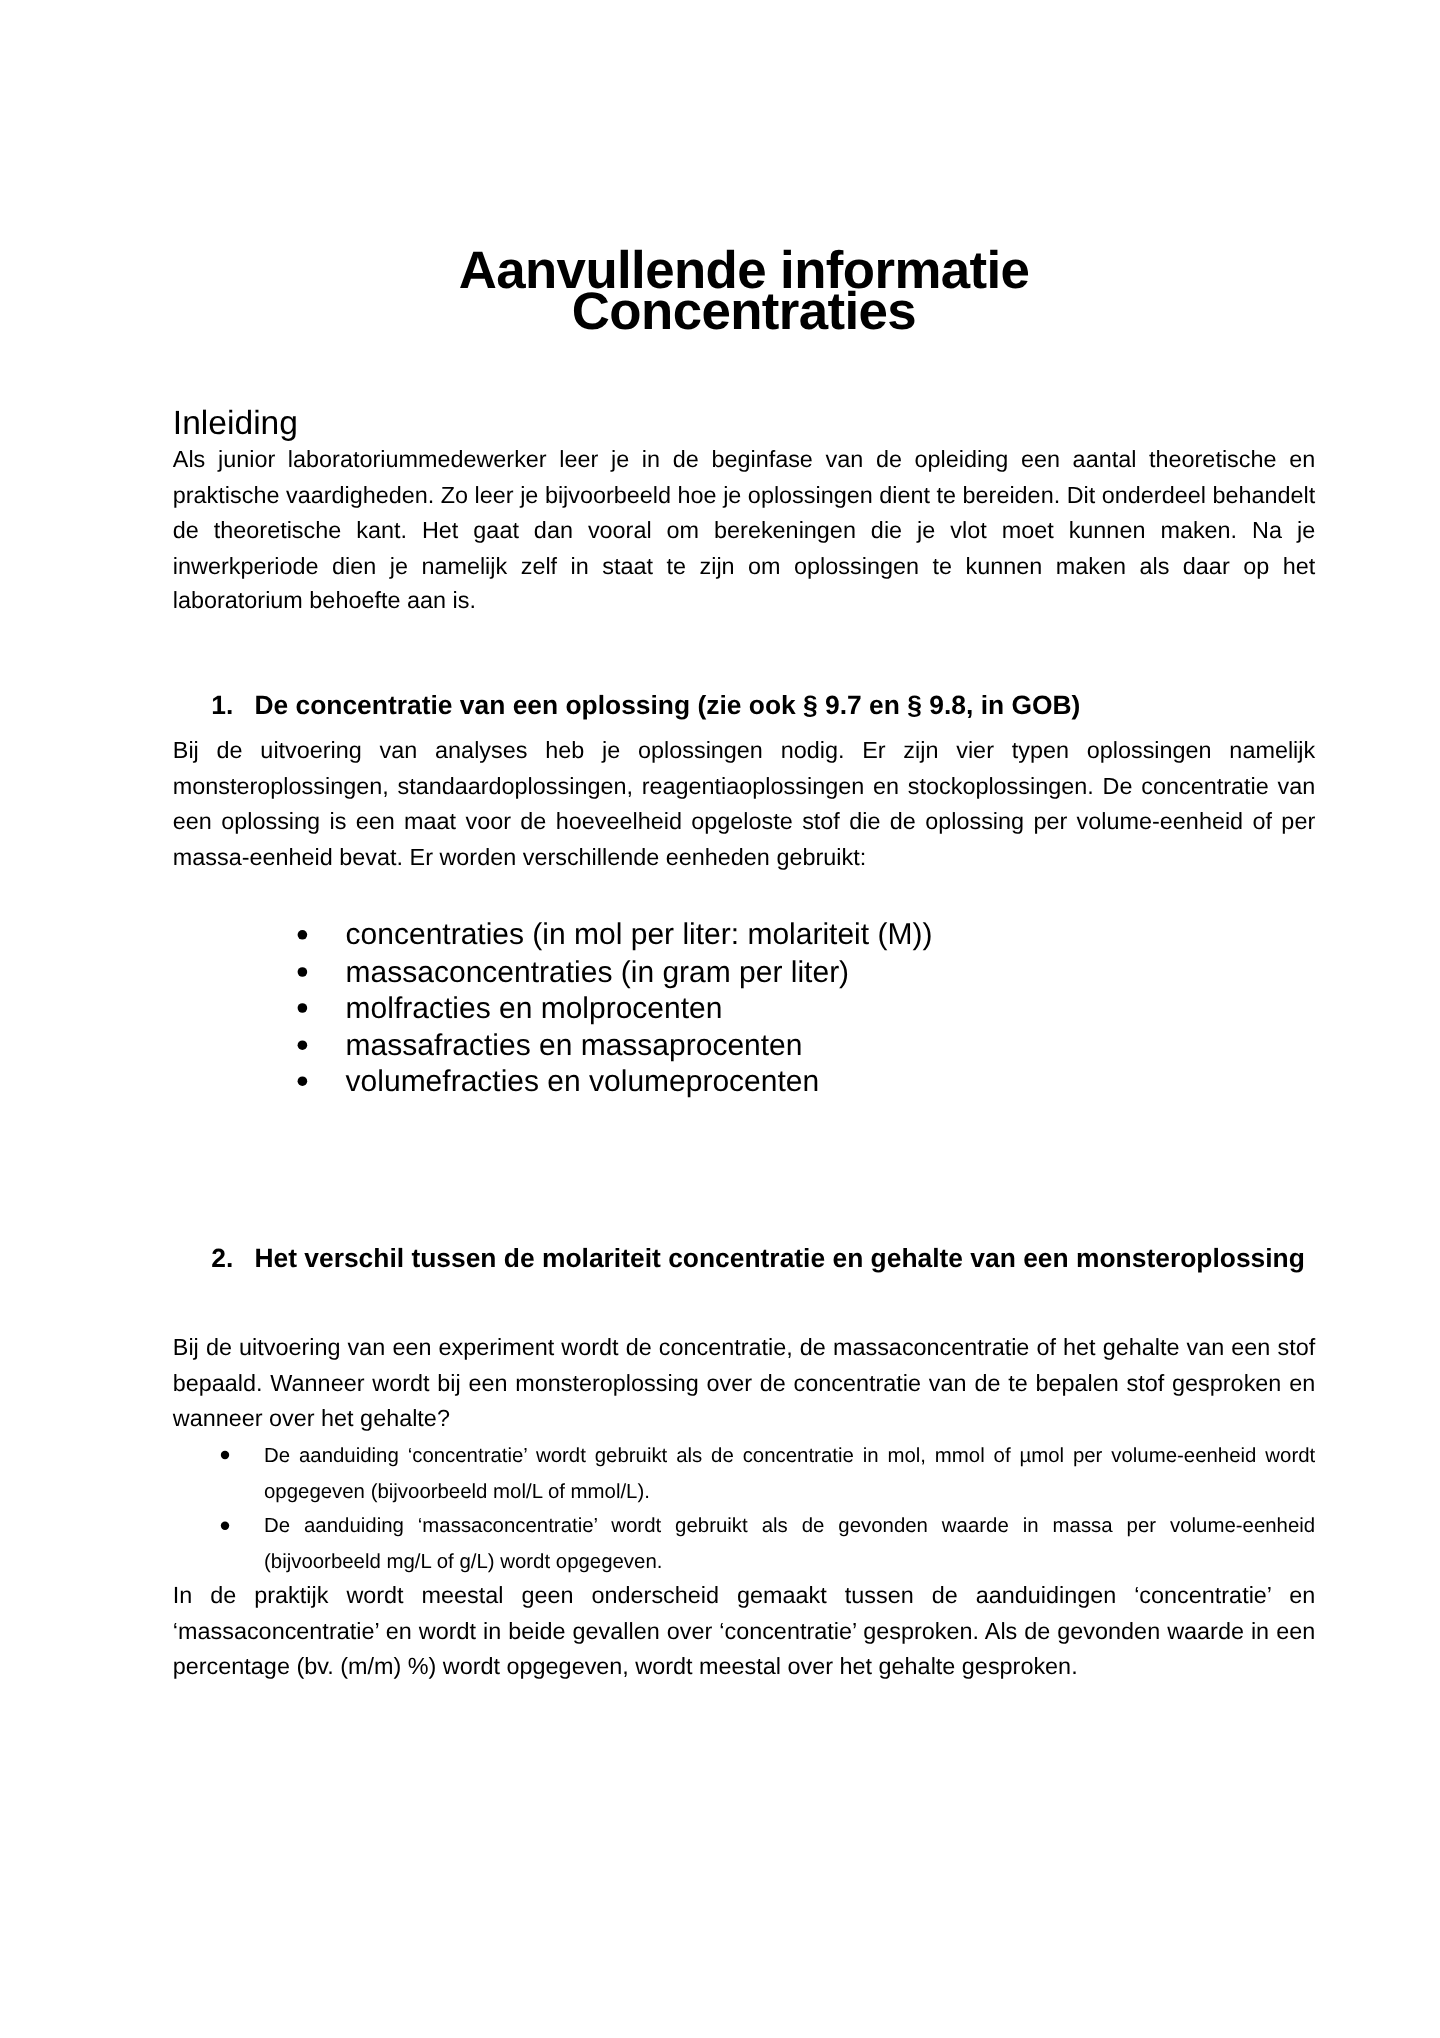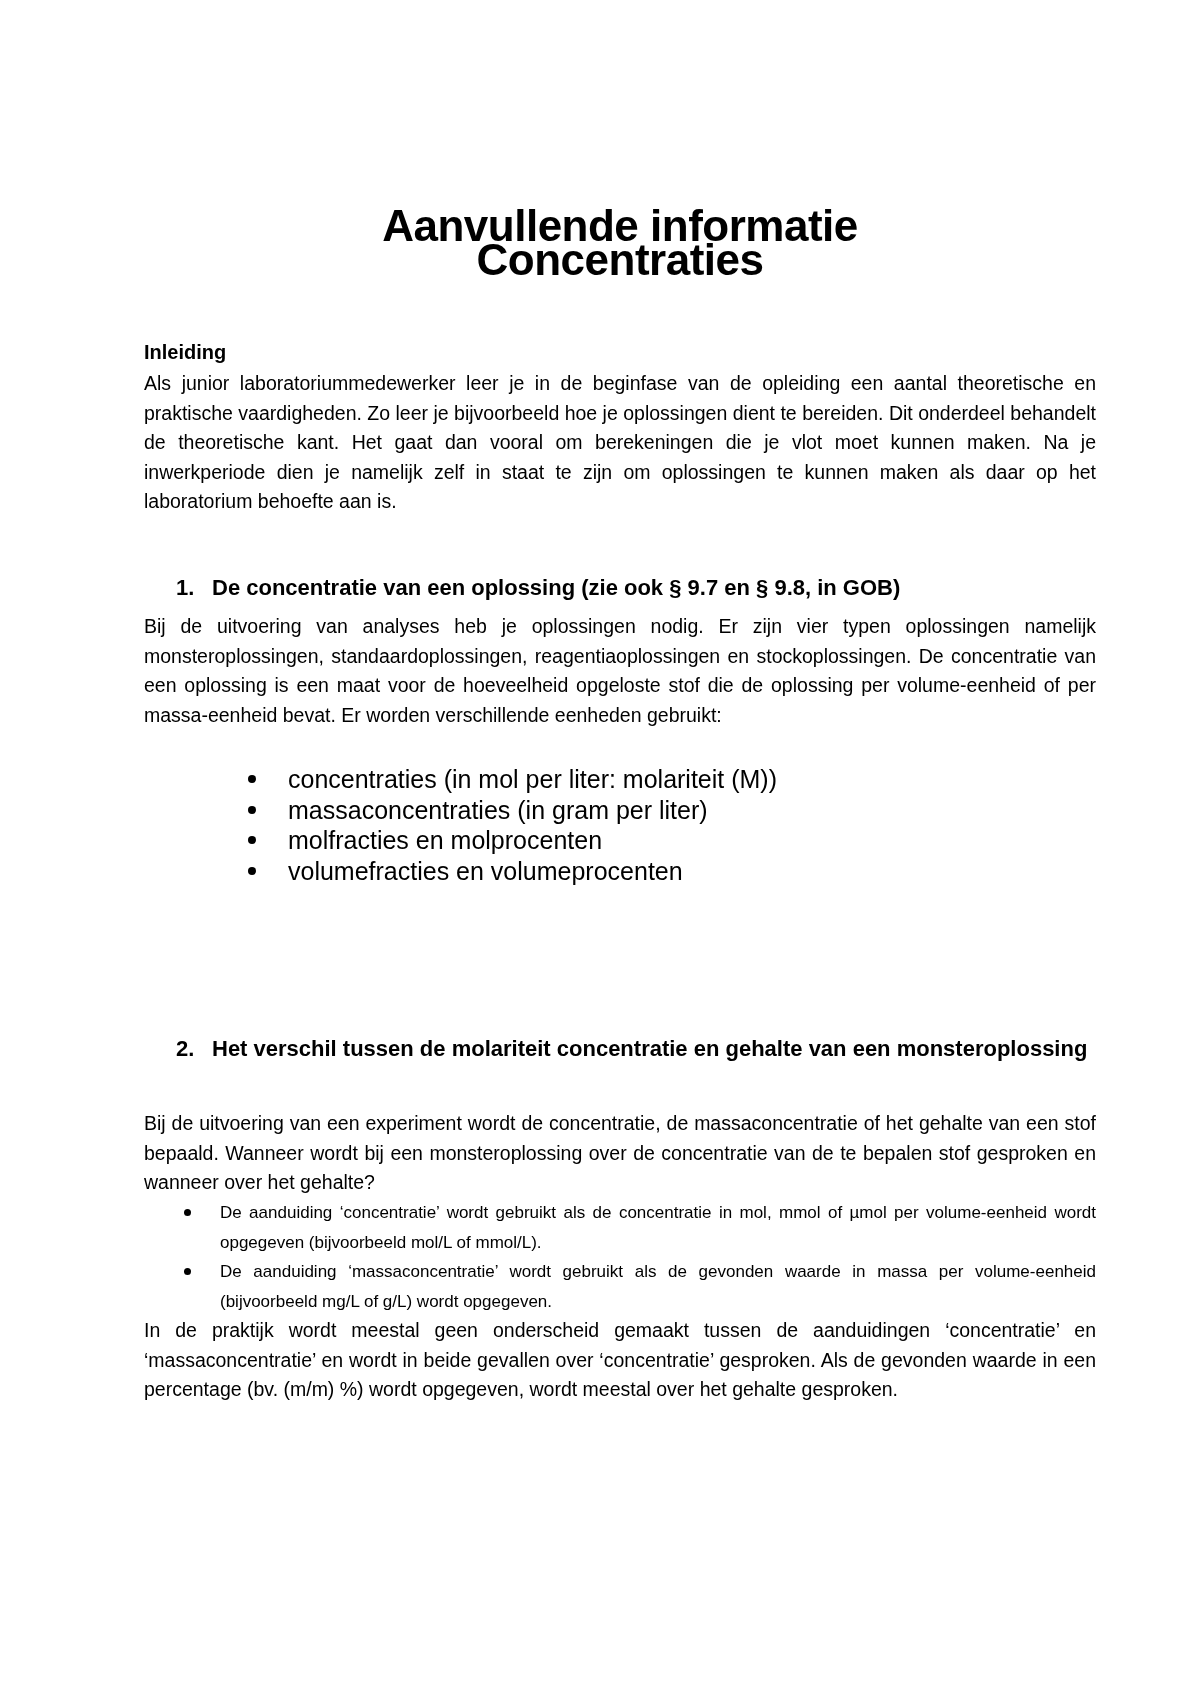--- a/index.html
+++ b/index.html
@@ -35,22 +35,22 @@
     .title.l2 { top: 234px; }
     .block {
       position: absolute;
       left: 0;
       width: 952px;
       font-size: 19.5px;
       line-height: 29.5px;
     }
     .h-intro {
       top: 338px;
-      font-weight: bold;
-      font-size: 20px;
+      font-weight: normal;
+      font-size: 28px;
     }
     .p-intro { top: 369px; text-align: justify; text-align-last: left; }
     .h1 {
       position: absolute;
       left: 32px;
       top: 573px;
       width: 920px;
       font-weight: bold;
       font-size: 22px;
       line-height: 30px;
@@ -130,20 +130,21 @@
 
   <div class="h1">
     <span class="num">1.</span><span>De concentratie van een oplossing (zie ook § 9.7 en § 9.8, in GOB)</span>
   </div>
   <div class="block p-sec1">Bij de uitvoering van analyses heb je oplossingen nodig. Er zijn vier typen oplossingen namelijk monsteroplossingen, standaardoplossingen, reagentiaoplossingen en stockoplossingen. De concentratie van een oplossing is een maat voor de hoeveelheid opgeloste stof die de oplossing per volume-eenheid of per massa-eenheid bevat. Er worden verschillende eenheden gebruikt:</div>
 
   <ul class="units">
     <li><span class="bullet"></span><span>concentraties (in mol per liter: molariteit (M))</span></li>
     <li><span class="bullet"></span><span>massaconcentraties (in gram per liter)</span></li>
     <li><span class="bullet"></span><span>molfracties en molprocenten</span></li>
+    <li><span class="bullet"></span><span>massafracties en massaprocenten</span></li>
     <li><span class="bullet"></span><span>volumefracties en volumeprocenten</span></li>
   </ul>
 
   <div class="h2">
     <span class="num">2.</span>
     <span class="text">Het verschil tussen de molariteit concentratie en gehalte van een monsteroplossing</span>
   </div>
   <div class="block p-sec2">Bij de uitvoering van een experiment wordt de concentratie, de massaconcentratie of het gehalte van een stof bepaald. Wanneer wordt bij een monsteroplossing over de concentratie van de te bepalen stof gesproken en wanneer over het gehalte?</div>
 
   <ul class="defs">

